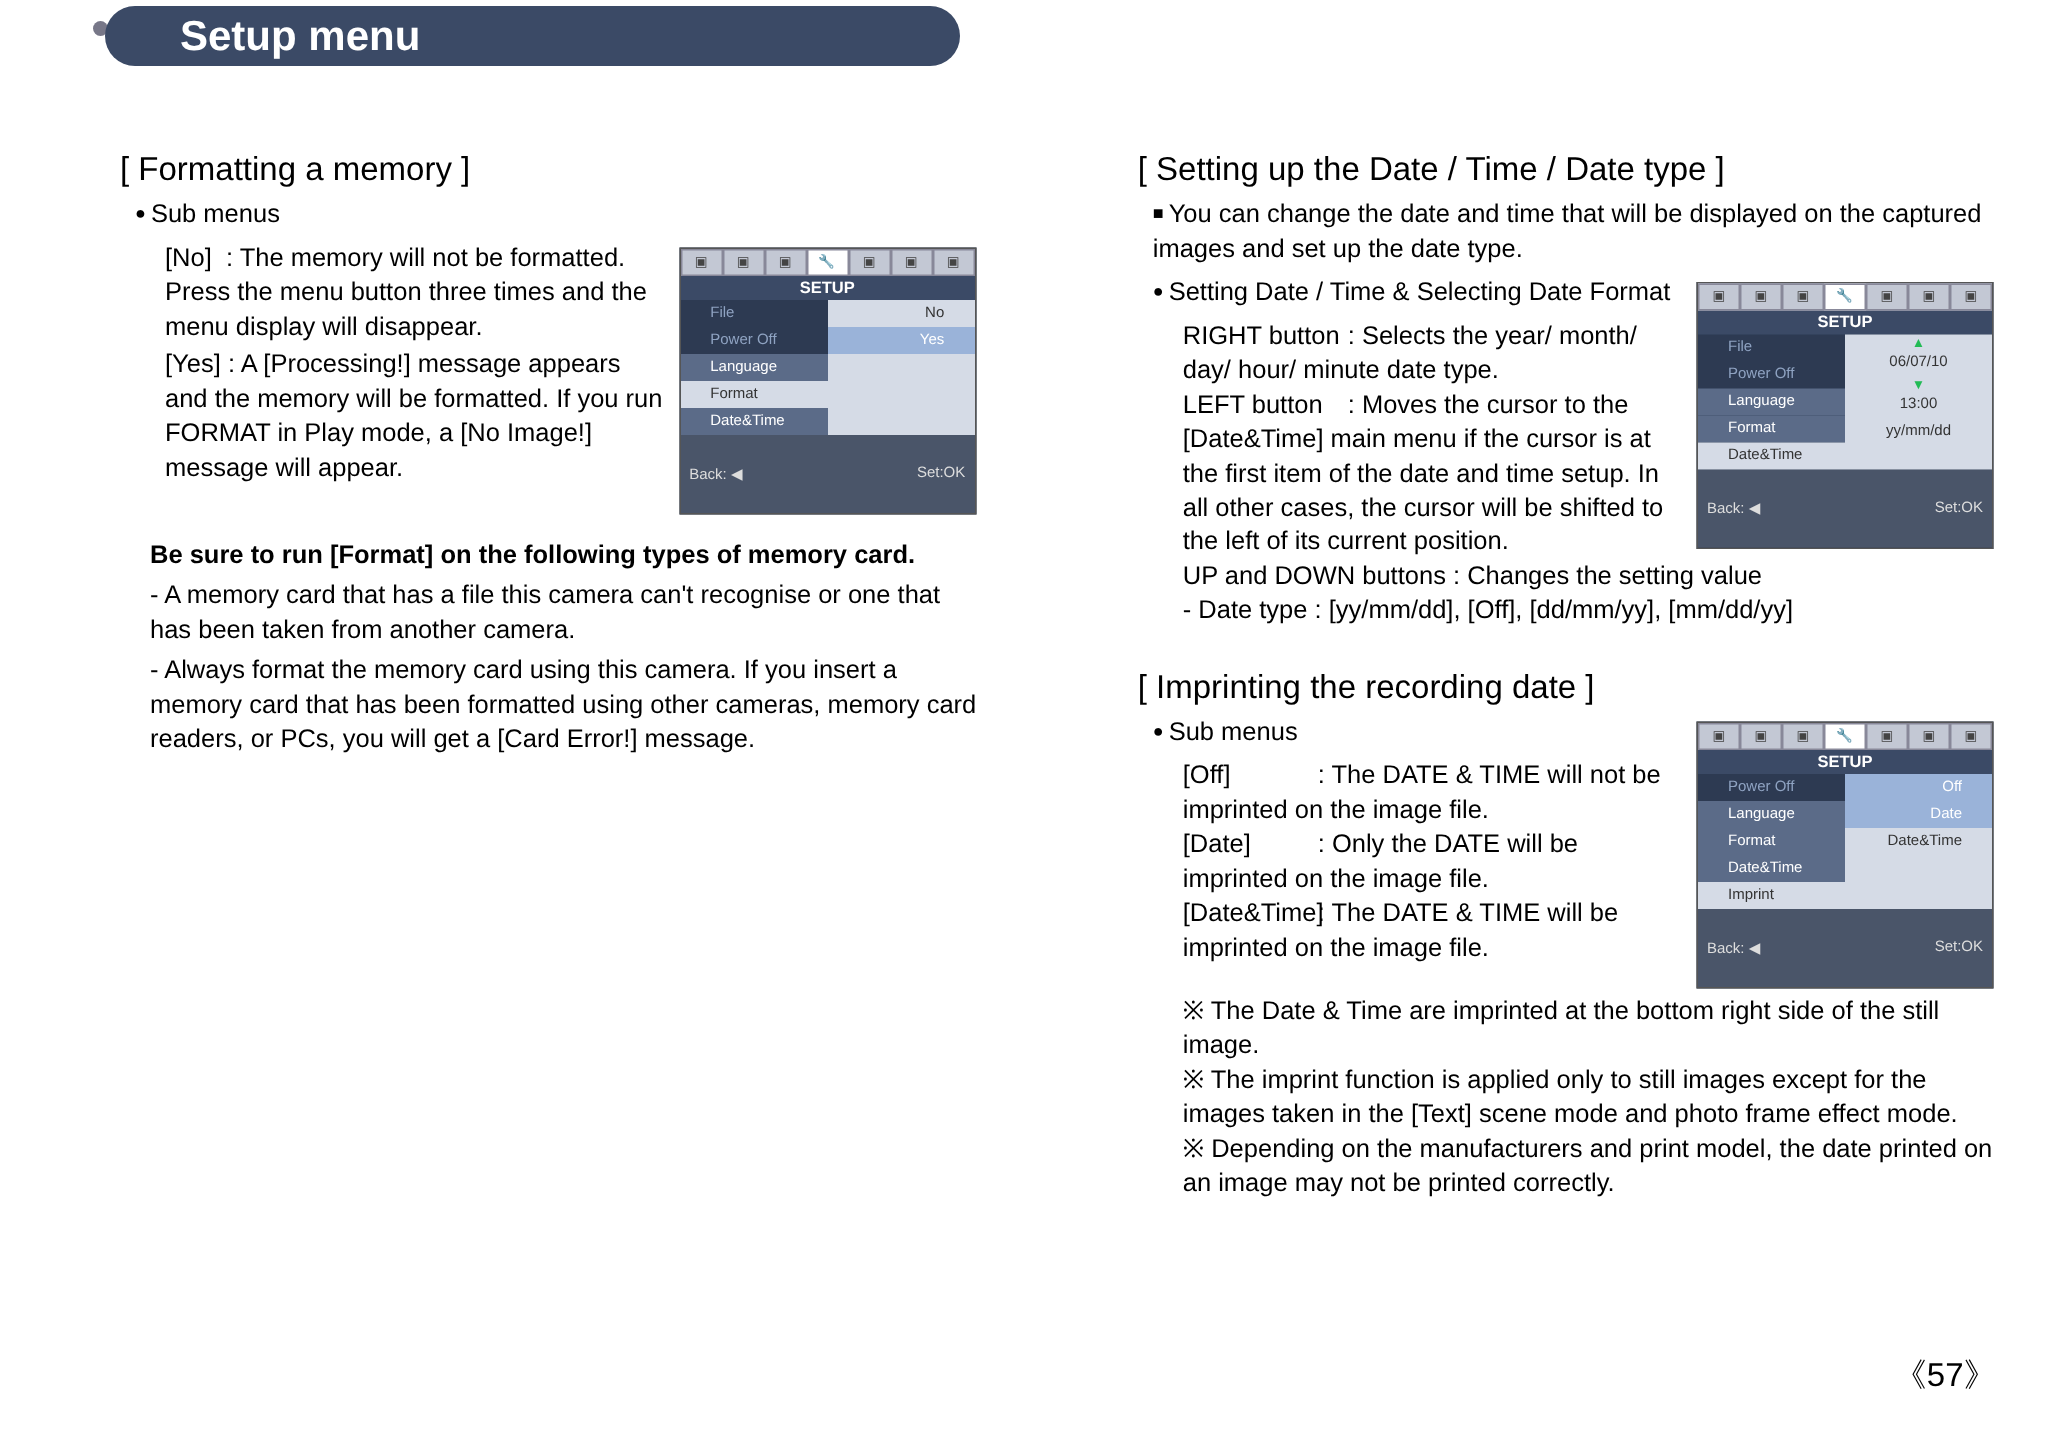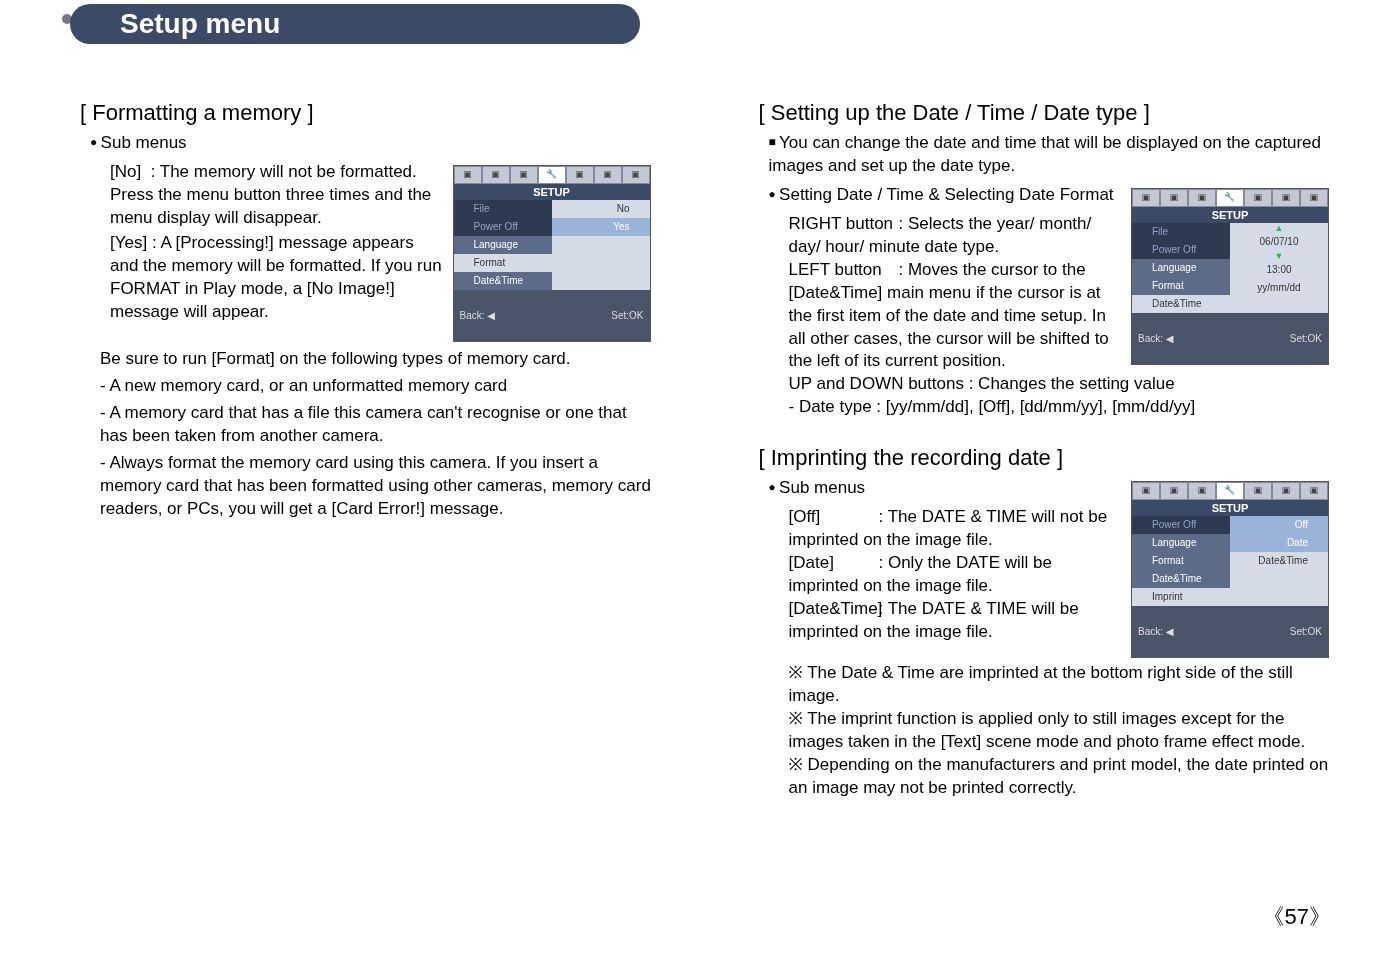--- a/index.html
+++ b/index.html
@@ -164,22 +164,21 @@
           </div>
         </div>
       </div>
 
       <div class="sub-list">
         <div class="sub-item"><span>[No]</span>&nbsp;&nbsp;<span>: The memory will not be formatted. Press the menu button three times and the menu display will disappear.</span></div>
         <div class="sub-item"><span>[Yes]</span>&nbsp;<span>: A [Processing!] message appears and the memory will be formatted. If you run FORMAT in Play mode, a [No Image!] message will appear.</span></div>
       </div>
     </div>
 
-    <div class="note-block" style="margin-top:2px;">Be sure to run [Format] on the following types of memory card.</div>
-    <div class="note-block">- A new memory card, or an unformatted memory card</div>
+    <div class="note-block" style="margin-top:12px;font-weight:bold;">Be sure to run [Format] on the following types of memory card.</div>
     <div class="note-block">- A memory card that has a file this camera can't recognise or one that has been taken from another camera.</div>
     <div class="note-block">- Always format the memory card using this camera. If you insert a memory card that has been formatted using other cameras, memory card readers, or PCs, you will get a [Card Error!] message.</div>
   </div>
 
   <div class="col">
     <div class="h2">[ Setting up the Date / Time / Date type ]</div>
     <div class="para bullet-sq">You can change the date and time that will be displayed on the captured images and set up the date type.</div>
 
     <div class="clearfix">
       <div class="float-menu">

